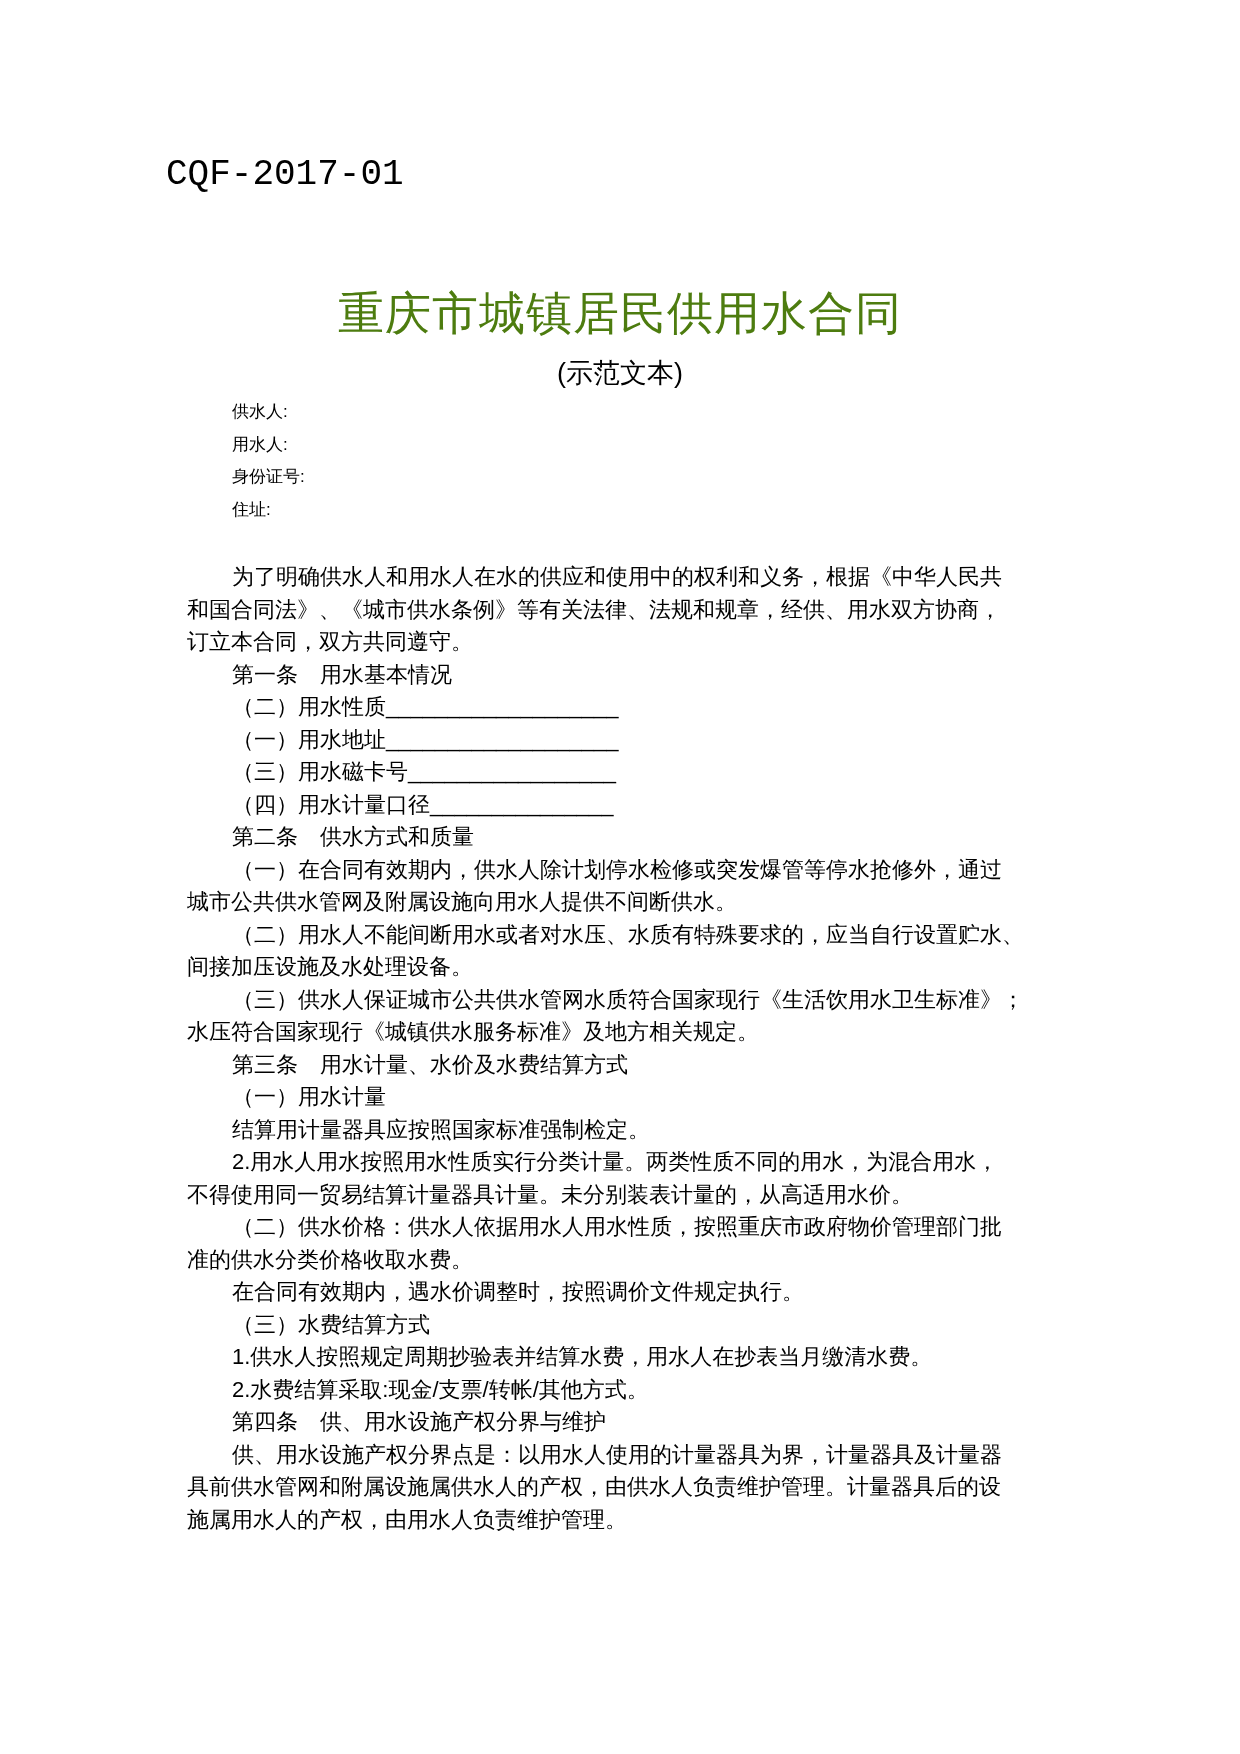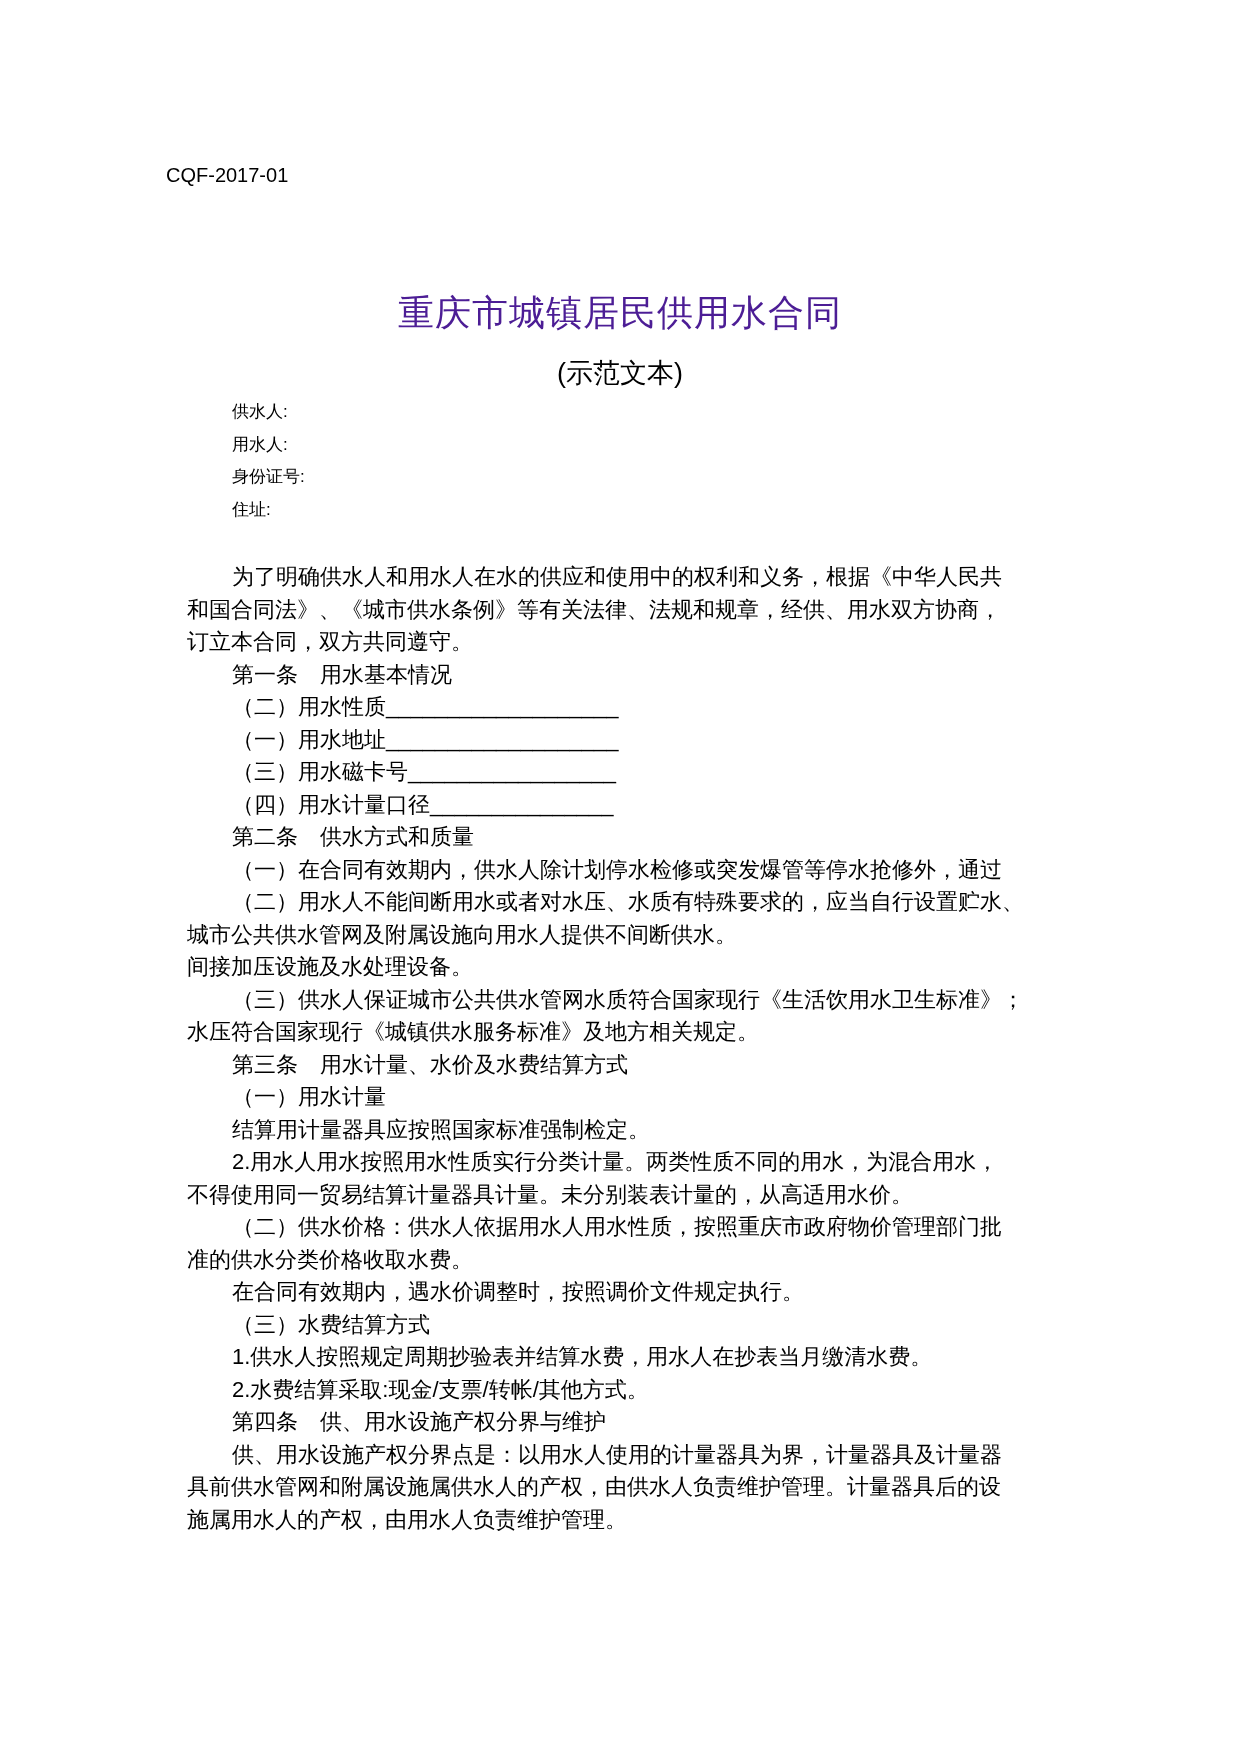--- a/index.html
+++ b/index.html
@@ -10,33 +10,33 @@
     background: #ffffff;
     color: #000000;
     padding: 0 187px;
     overflow: hidden;
     position: relative;
     font-family: "Liberation Sans", "DejaVu Sans", sans-serif;
   }
   .doc-code {
     margin-top: 158px;
     margin-left: -21px;
-    font-family: Liberation Sans, sans-serif;
-    font-size: 20px;
+    font-family: Liberation Mono, monospace;
+    font-size: 36px;
     line-height: 34px;
     color: #000000;
   }
   .title {
     margin-top: 96px;
     text-align: center;
-    font-size: 36px;
+    font-size: 46px;
     font-weight: normal;
     line-height: 50px;
     letter-spacing: 1px;
-    color: #4c1d95;
+    color: #4d7c0f;
   }
   .subtitle {
     margin-top: 20px;
     text-align: center;
     font-size: 27px;
     line-height: 30px;
     color: #000000;
   }
   .parties {
     margin-top: 8px;
@@ -80,22 +80,22 @@
       <div class="line indent">为了明确供水人和用水人在水的供应和使用中的权利和义务，根据《中华人民共</div>
       <div class="line">和国合同法》、《城市供水条例》等有关法律、法规和规章，经供、用水双方协商，</div>
       <div class="line">订立本合同，双方共同遵守。</div>
       <div class="line indent">第一条　用水基本情况</div>
       <div class="line indent">（二）用水性质___________________</div>
       <div class="line indent">（一）用水地址___________________</div>
       <div class="line indent">（三）用水磁卡号_________________</div>
       <div class="line indent">（四）用水计量口径_______________</div>
       <div class="line indent">第二条　供水方式和质量</div>
       <div class="line indent">（一）在合同有效期内，供水人除计划停水检修或突发爆管等停水抢修外，通过</div>
+      <div class="line">城市公共供水管网及附属设施向用水人提供不间断供水。</div>
       <div class="line indent">（二）用水人不能间断用水或者对水压、水质有特殊要求的，应当自行设置贮水、</div>
-      <div class="line">城市公共供水管网及附属设施向用水人提供不间断供水。</div>
       <div class="line">间接加压设施及水处理设备。</div>
       <div class="line indent">（三）供水人保证城市公共供水管网水质符合国家现行《生活饮用水卫生标准》；</div>
       <div class="line">水压符合国家现行《城镇供水服务标准》及地方相关规定。</div>
       <div class="line indent">第三条　用水计量、水价及水费结算方式</div>
       <div class="line indent">（一）用水计量</div>
       <div class="line indent">结算用计量器具应按照国家标准强制检定。</div>
       <div class="line indent">2.用水人用水按照用水性质实行分类计量。两类性质不同的用水，为混合用水，</div>
       <div class="line">不得使用同一贸易结算计量器具计量。未分别装表计量的，从高适用水价。</div>
       <div class="line indent">（二）供水价格：供水人依据用水人用水性质，按照重庆市政府物价管理部门批</div>
       <div class="line">准的供水分类价格收取水费。</div>

